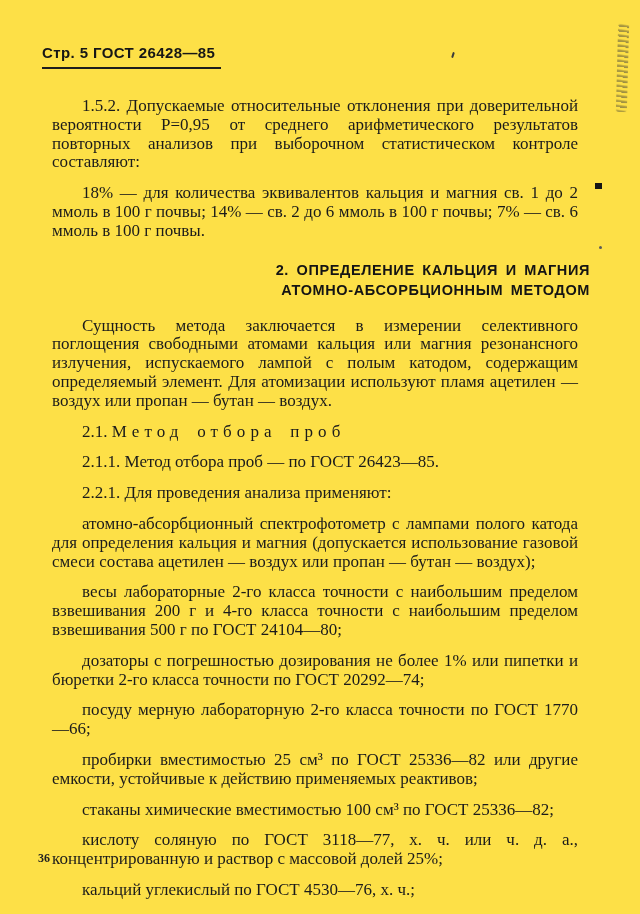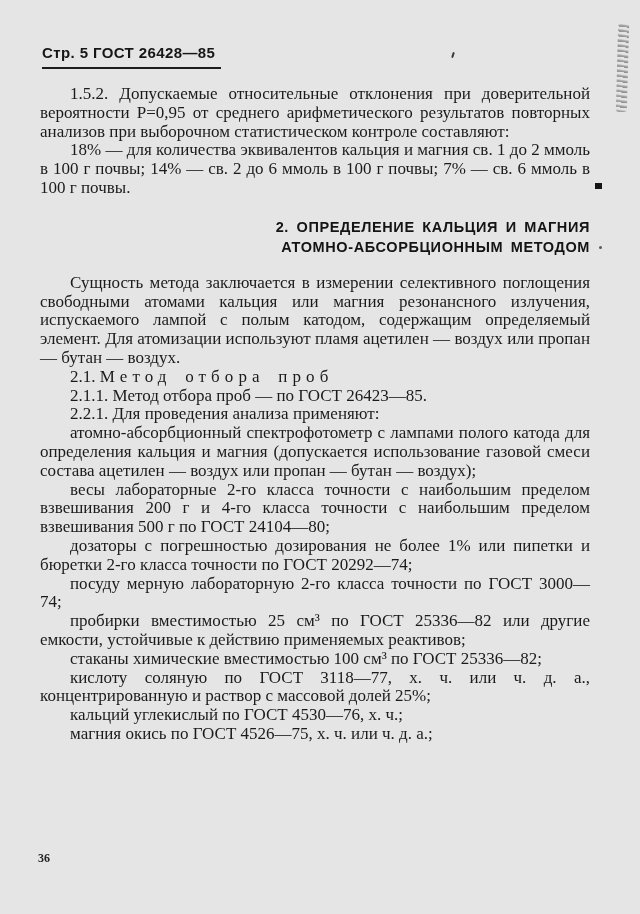--- a/index.html
+++ b/index.html
@@ -5,21 +5,21 @@
   * { margin: 0; padding: 0; box-sizing: border-box; }
   html, body { background: #ffffff; }
   body {
     width: 640px; height: 914px;
     font-family: "Liberation Serif", serif;
     position: relative; overflow: hidden;
   }
   .page {
     position: absolute; inset: 0;
     width: 640px; height: 914px;
-    background: #e5e5e5;
+    background: #fde047;
     color: #1c1c1c;
   }
   .doc-header {
     position: absolute;
     top: 44px; left: 42px;
     font-family: "Liberation Sans", sans-serif;
     font-weight: bold;
     font-size: 15px;
     letter-spacing: 0.4px;
     color: #161616;
@@ -29,21 +29,21 @@
   }
   .content {
     position: absolute;
     top: 85px; left: 40px;
     width: 550px;
     font-size: 17px;
     line-height: 18.8px;
     text-align: justify;
     color: #1b1b1b;
   }
-  .content p { text-indent: 30px; margin: 0; }
+  .content p { text-indent: 30px; margin: 12px; }
   .section-heading {
     font-family: "Liberation Sans", sans-serif;
     font-weight: bold;
     font-size: 14.5px;
     line-height: 20px;
     letter-spacing: 0.6px;
     word-spacing: 3px;
     text-align: right;
     text-indent: 0;
     color: #141414;
@@ -111,21 +111,21 @@
 
 
     <p>2.2.1. Для проведения анализа применяют:</p>
 
     <p>атомно-абсорбционный спектрофотометр с лампами полого катода для определения кальция и магния (допускается использование газовой смеси состава ацетилен — воздух или пропан — бутан — воздух);</p>
 
     <p>весы лабораторные 2-го класса точности с наибольшим пределом взвешивания 200 г и 4-го класса точности с наибольшим пределом взвешивания 500 г по ГОСТ 24104—80;</p>
 
     <p>дозаторы с погрешностью дозирования не более 1% или пипетки и бюретки 2-го класса точности по ГОСТ 20292—74;</p>
 
-    <p>посуду мерную лабораторную 2-го класса точности по ГОСТ 3000—74;</p>
+    <p>посуду мерную лабораторную 2-го класса точности по ГОСТ 1770—66;</p>
 
     <p>пробирки вместимостью 25 см³ по ГОСТ 25336—82 или другие емкости, устойчивые к действию применяемых реактивов;</p>
 
     <p>стаканы химические вместимостью 100 см³ по ГОСТ 25336—82;</p>
 
     <p>кислоту соляную по ГОСТ 3118—77, х. ч. или ч. д. а., концентрированную и раствор с массовой долей 25%;</p>
 
     <p>кальций углекислый по ГОСТ 4530—76, х. ч.;</p>
 
     <p>магния окись по ГОСТ 4526—75, х. ч. или ч. д. а.;</p>

